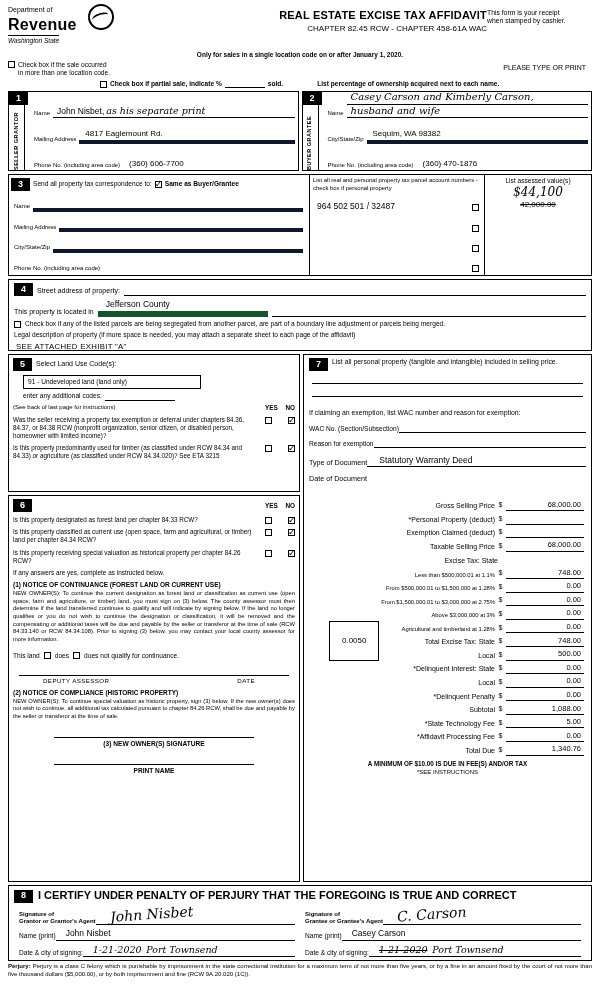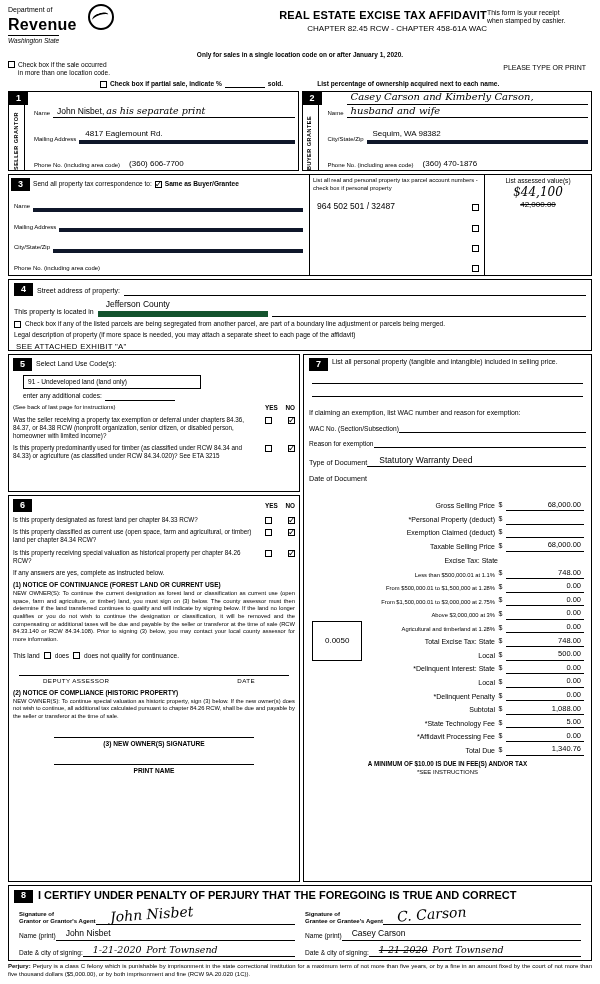--- a/index.html
+++ b/index.html
@@ -96,21 +96,21 @@
 .exnote{font-size:6.9px;margin-top:12px}
 .wacrow{display:flex;align-items:flex-end;font-size:6.6px;margin-top:6px}
 .docrow{display:flex;align-items:flex-end;font-size:7.2px;margin-top:7px}
 .dval{flex:1;border-bottom:1px solid #000;padding:0 0 1px 12px;font-size:8.5px}
 .mtable{margin-top:14px}
 .mrow{display:flex;justify-content:flex-end;align-items:flex-end;height:13.6px;padding-right:2px}
 .mlbl{font-size:7px;text-align:right}
 .mrow.sm .mlbl{font-size:5.8px}
 .dl{width:11px;text-align:center;font-size:7px;padding-bottom:1px}
 .mval{width:78px;border-bottom:1px solid #000;text-align:right;font-size:7.5px;padding:0 3px 1px 0}
-.ratebox{border:1.5px solid #000;padding:14px 12px;font-size:8px;margin-right:auto;margin-left:3px}
+.ratebox{border:1.5px solid #000;padding:14px 12px;font-size:8px;margin-right:auto;margin-left:20px}
 .minnote{font-weight:bold;font-size:6.3px;text-align:center;margin-top:4px}
 .seeinstr{font-size:6px;text-align:center;margin-top:1px}
 
 .sec8{border:1px solid #000;margin-top:3px;padding:3px 5px;height:76px}
 .s8head{display:flex;gap:5px;align-items:center}
 .certify{font-weight:bold;font-size:11px}
 .s8grid{display:flex}
 .s8col{flex:1;padding:0 5px}
 .slab{font-size:6px;font-weight:bold;line-height:1.2}
 .sigrow{display:flex;align-items:flex-end;height:22px}

